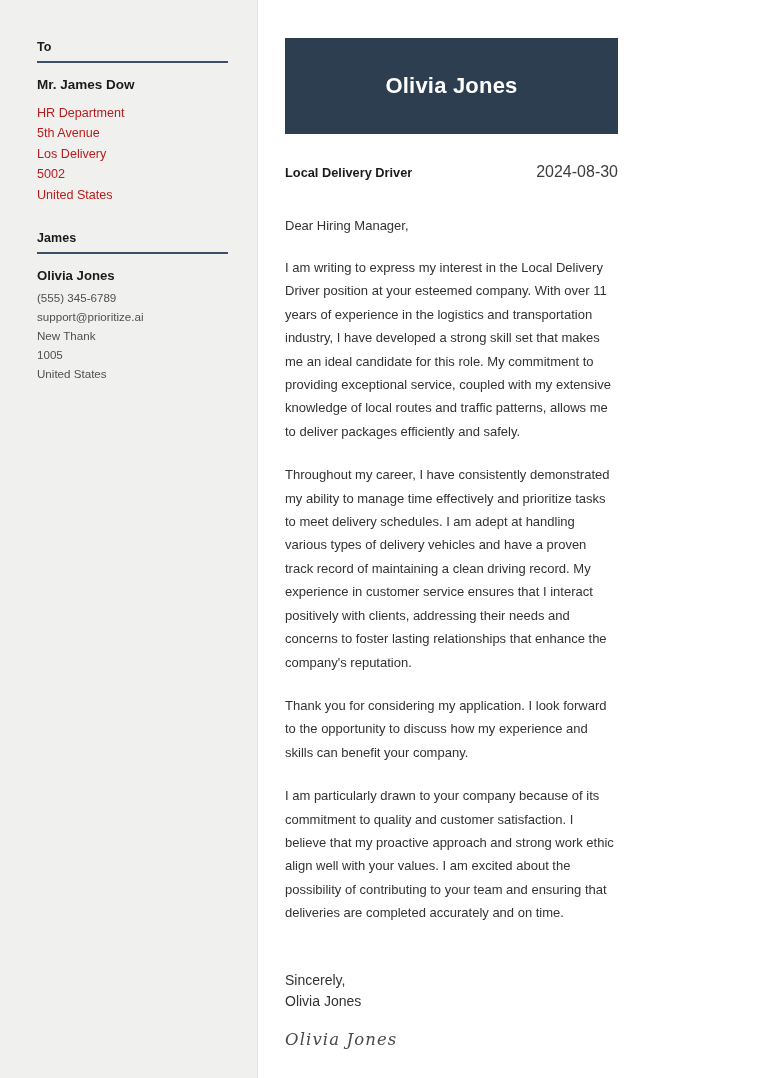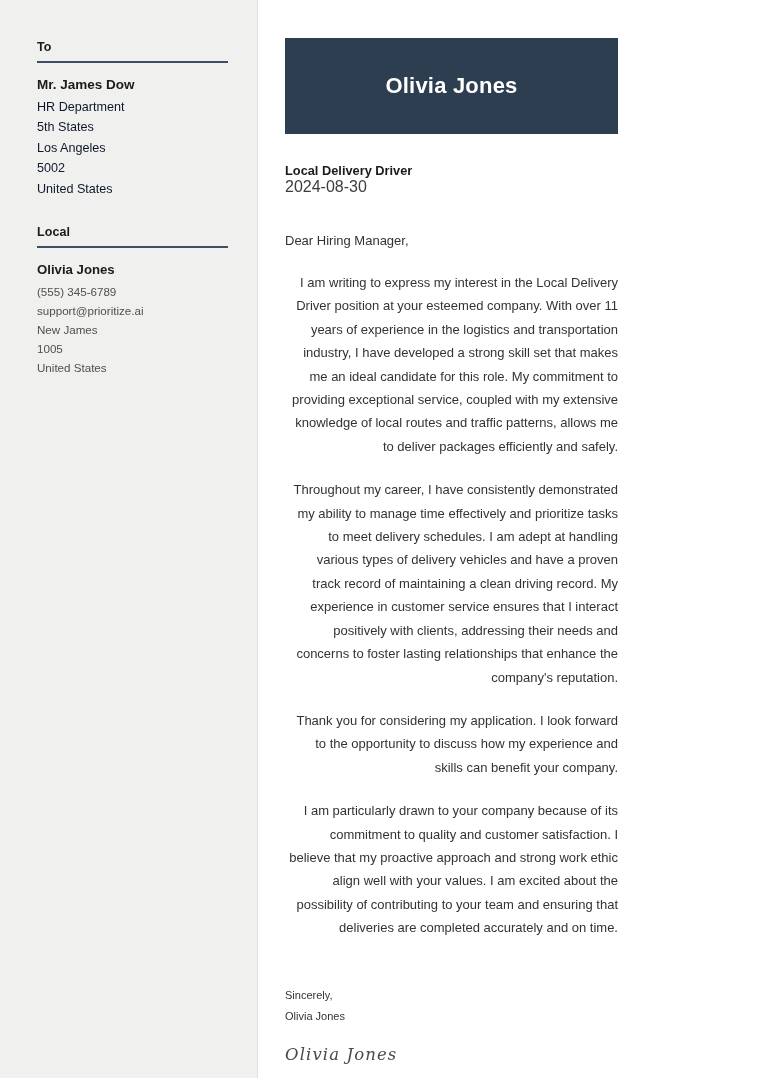--- a/index.html
+++ b/index.html
@@ -46,26 +46,26 @@
     height: 2px;
     background: #3d4f66;
     width: 191px;
     margin-bottom: 12px;
   }
   .side-name {
     font-size: 13.5px;
     font-weight: bold;
     color: #1b1b1b;
     line-height: 20.5px;
-    margin-bottom: 1px;
+    margin-bottom: 7px;
     white-space: nowrap;
   }
   .side-line {
     font-size: 12.6px;
-    color: #0f172a;
+    color: #b91c1c;
     line-height: 20.5px;
     white-space: nowrap;
   }
   .side-line.small {
     font-size: 11.6px;
     line-height: 19px;
     color: #4f4f4f;
   }
   .from-name {
     font-size: 13.2px;
@@ -94,21 +94,20 @@
     color: #ffffff;
     font-size: 22px;
     font-weight: bold;
     letter-spacing: 0.2px;
   }
   .meta-row {
     display: flex;
     align-items: baseline;
     justify-content: space-between;
     margin-top: 29px;
-    flex-direction: column;
   }
   .job-title {
     font-size: 12.8px;
     font-weight: bold;
     color: #1b1b1b;
   }
   .letter-date {
     font-size: 16px;
     color: #3d3d3d;
   }
@@ -116,27 +115,27 @@
     margin-top: 34px;
     font-size: 13px;
     color: #333333;
     line-height: 21px;
   }
   .body-par {
     margin-top: 20px;
     font-size: 13px;
     color: #333333;
     line-height: 23.4px;
-    text-align: right;
+    text-align: left;
   }
   .closing {
     margin-top: 45px;
   }
   .closing-line {
-    font-size: 11px;
+    font-size: 14px;
     color: #333333;
     line-height: 21.5px;
   }
   .signature {
     margin-top: 17px;
     font-family: "DejaVu Serif", serif;
     font-style: italic;
     font-size: 16.5px;
     color: #4a4a4a;
     letter-spacing: 1.1px;
@@ -147,33 +146,33 @@
 
 <div class="page">
 
   <aside class="sidebar">
 
     <div class="side-block">
       <div class="side-heading">To</div>
       <div class="side-rule"></div>
       <div class="side-name">Mr. James Dow</div>
       <div class="side-line">HR Department</div>
-      <div class="side-line">5th States</div>
-      <div class="side-line">Los Angeles</div>
+      <div class="side-line">5th Avenue</div>
+      <div class="side-line">Los Delivery</div>
       <div class="side-line">5002</div>
       <div class="side-line">United States</div>
     </div>
 
     <div class="side-block">
-      <div class="side-heading">Local</div>
+      <div class="side-heading">James</div>
       <div class="side-rule"></div>
       <div class="from-name">Olivia Jones</div>
       <div class="side-line small">(555) 345-6789</div>
       <div class="side-line small">support@prioritize.ai</div>
-      <div class="side-line small">New James</div>
+      <div class="side-line small">New Thank</div>
       <div class="side-line small">1005</div>
       <div class="side-line small">United States</div>
     </div>
 
   </aside>
 
   <main class="main">
 
     <div class="banner">
       <div class="banner-name">Olivia Jones</div>

